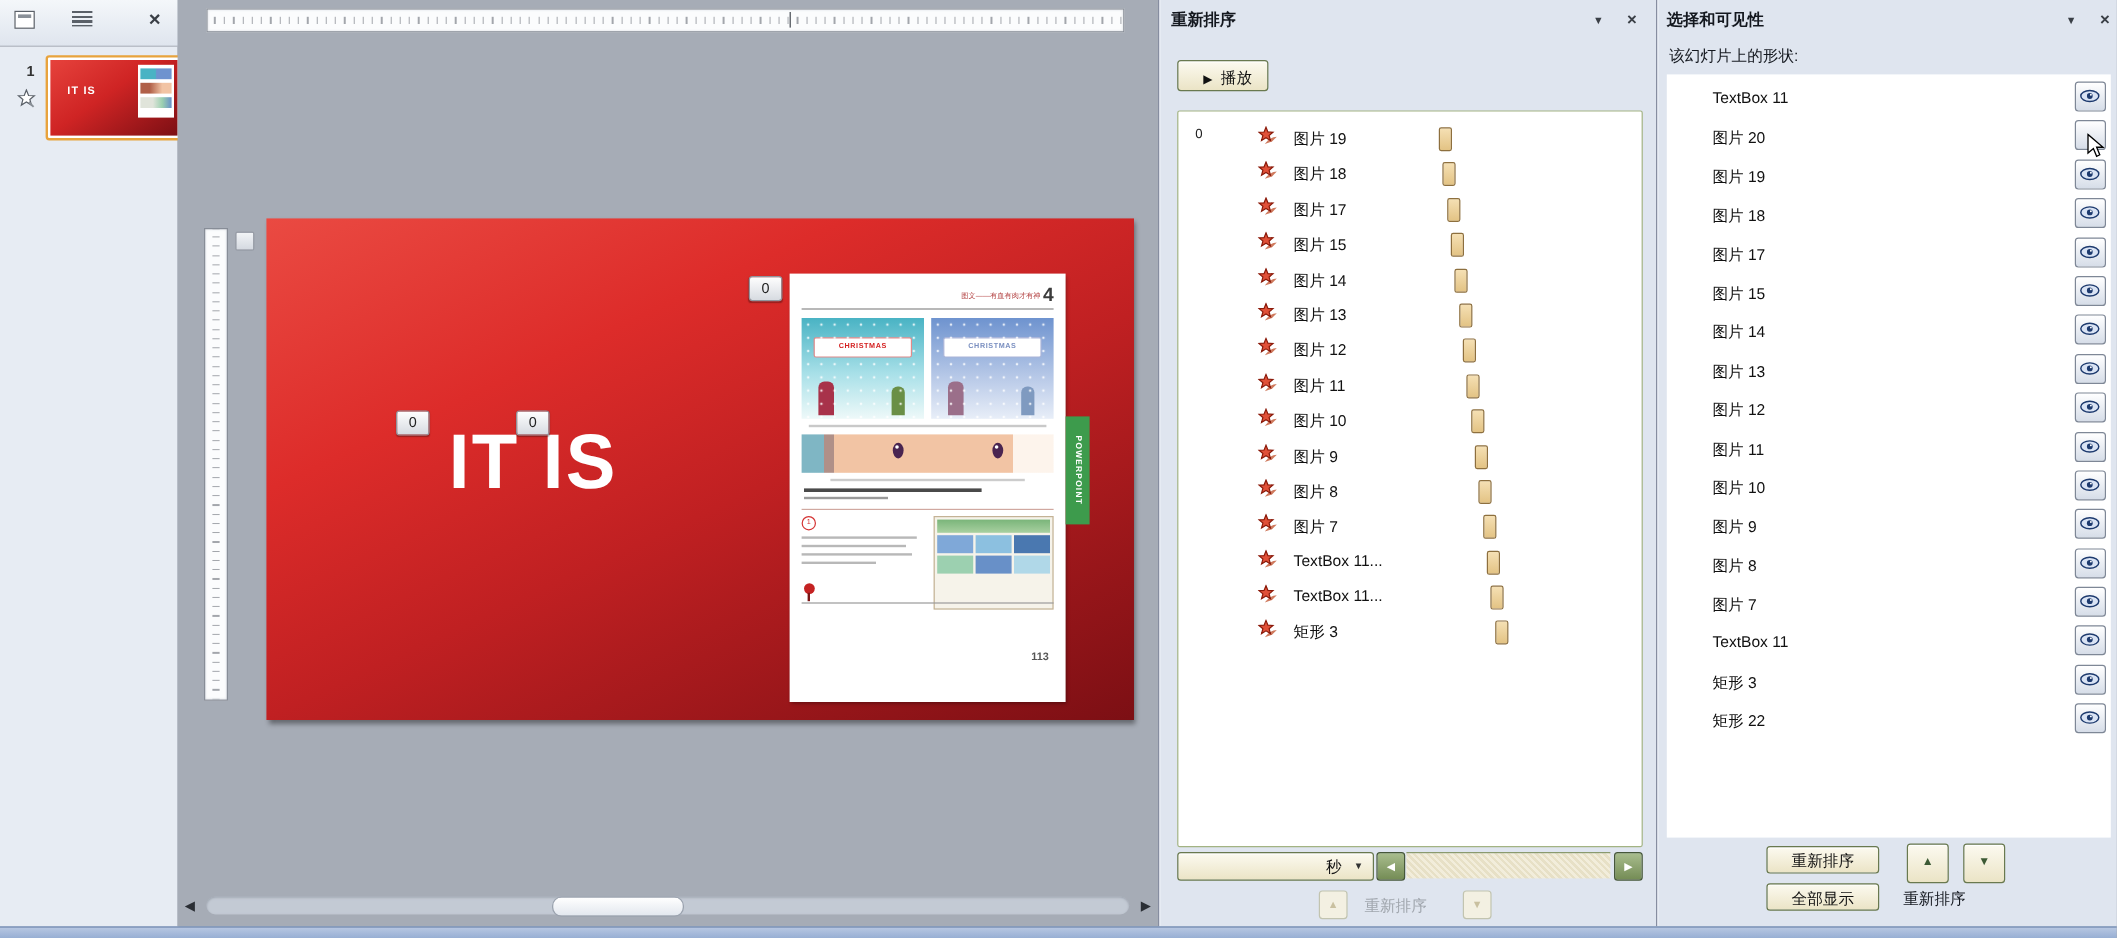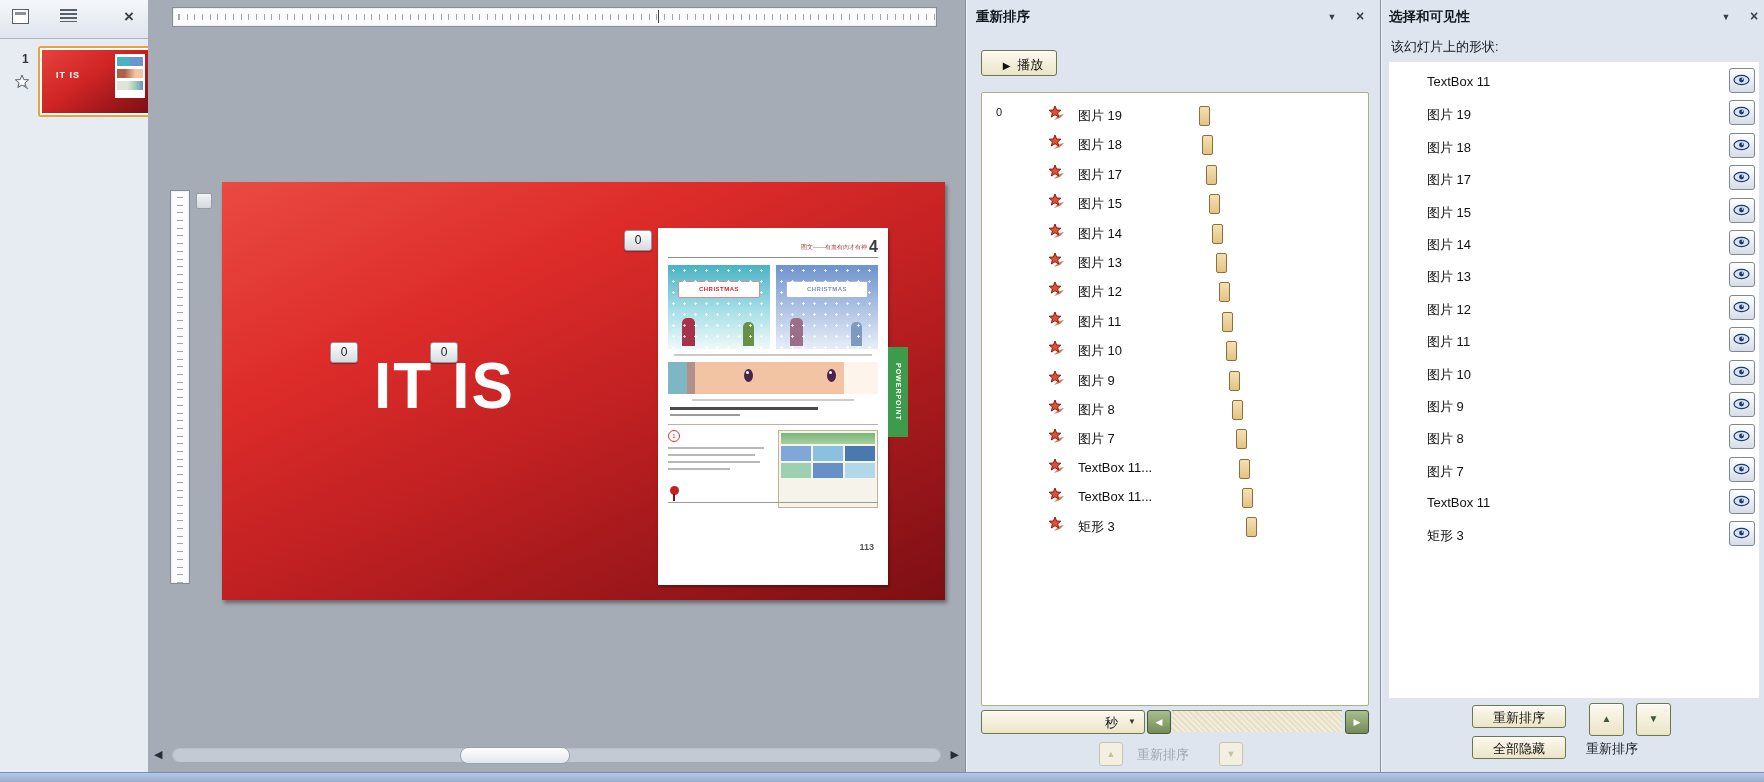--- a/index.html
+++ b/index.html
@@ -488,20 +488,31 @@
         <span class="sel-label">TextBox 11</span>
         <span class="eye-btn">
           <svg width="17" height="12" viewBox="0 0 17 12">
             <ellipse cx="8.5" cy="6" rx="7.5" ry="4.6" fill="#d9e3f4" stroke="#1d3a6e" stroke-width="1.2"></ellipse>
             <circle cx="8.5" cy="6" r="2.4" fill="#1d3a6e"></circle>
             <circle cx="9.4" cy="5" r="0.8" fill="#fff"></circle>
           </svg>
         </span>
 
       </div>
+      <div class="sel-row is-hidden has-cursor">
+        <span class="sel-label">图片 20</span>
+        <span class="eye-btn">
+          
+        </span>
+        <span class="cursor">
+          <svg width="15" height="21" viewBox="0 0 15 21">
+            <path d="M1,1 L1,16.5 L5.5,12.8 L8.2,19.3 L10.8,18 L8.2,11.7 L13.5,11.7 Z" fill="#fff" stroke="#000" stroke-width="1.1"></path>
+          </svg>
+        </span>
+      </div>
       <div class="sel-row">
         <span class="sel-label">图片 19</span>
         <span class="eye-btn">
           <svg width="17" height="12" viewBox="0 0 17 12">
             <ellipse cx="8.5" cy="6" rx="7.5" ry="4.6" fill="#d9e3f4" stroke="#1d3a6e" stroke-width="1.2"></ellipse>
             <circle cx="8.5" cy="6" r="2.4" fill="#1d3a6e"></circle>
             <circle cx="9.4" cy="5" r="0.8" fill="#fff"></circle>
           </svg>
         </span>
 
@@ -642,22 +653,33 @@
         <span class="sel-label">矩形 3</span>
         <span class="eye-btn">
           <svg width="17" height="12" viewBox="0 0 17 12">
             <ellipse cx="8.5" cy="6" rx="7.5" ry="4.6" fill="#d9e3f4" stroke="#1d3a6e" stroke-width="1.2"></ellipse>
             <circle cx="8.5" cy="6" r="2.4" fill="#1d3a6e"></circle>
             <circle cx="9.4" cy="5" r="0.8" fill="#fff"></circle>
           </svg>
         </span>
 
       </div>
+      <div class="sel-row">
+        <span class="sel-label">矩形 22</span>
+        <span class="eye-btn">
+          <svg width="17" height="12" viewBox="0 0 17 12">
+            <ellipse cx="8.5" cy="6" rx="7.5" ry="4.6" fill="#d9e3f4" stroke="#1d3a6e" stroke-width="1.2"></ellipse>
+            <circle cx="8.5" cy="6" r="2.4" fill="#1d3a6e"></circle>
+            <circle cx="9.4" cy="5" r="0.8" fill="#fff"></circle>
+          </svg>
+        </span>
+
+      </div>
   </div>
 
   <button class="btn-cream" id="show-all">重新排序</button>
-  <button class="btn-cream" id="hide-all">全部隐藏</button>
+  <button class="btn-cream" id="hide-all">全部显示</button>
   <div class="btn-cream" id="sel-up">▲</div>
   <div class="btn-cream" id="sel-down">▼</div>
   <span id="sel-reorder-label">重新排序</span>
 </div>
 
 <div class="abs" id="bottom-strip"></div>
 
 </body></html>

